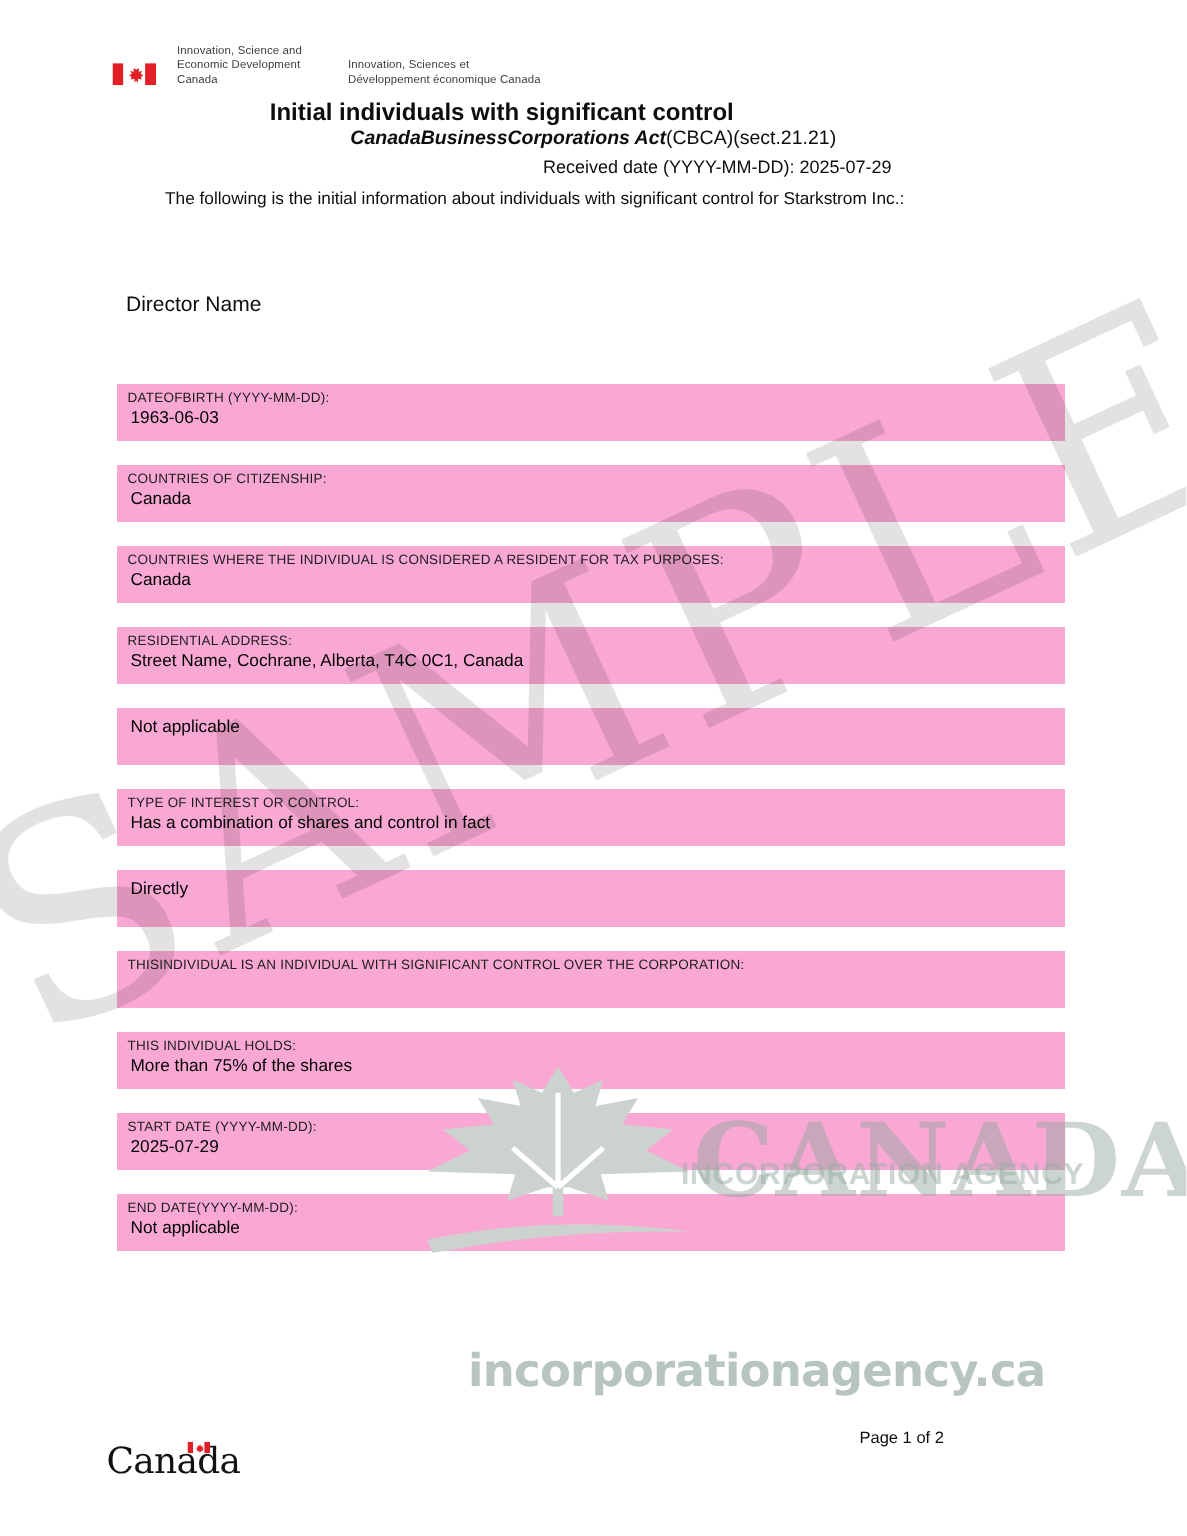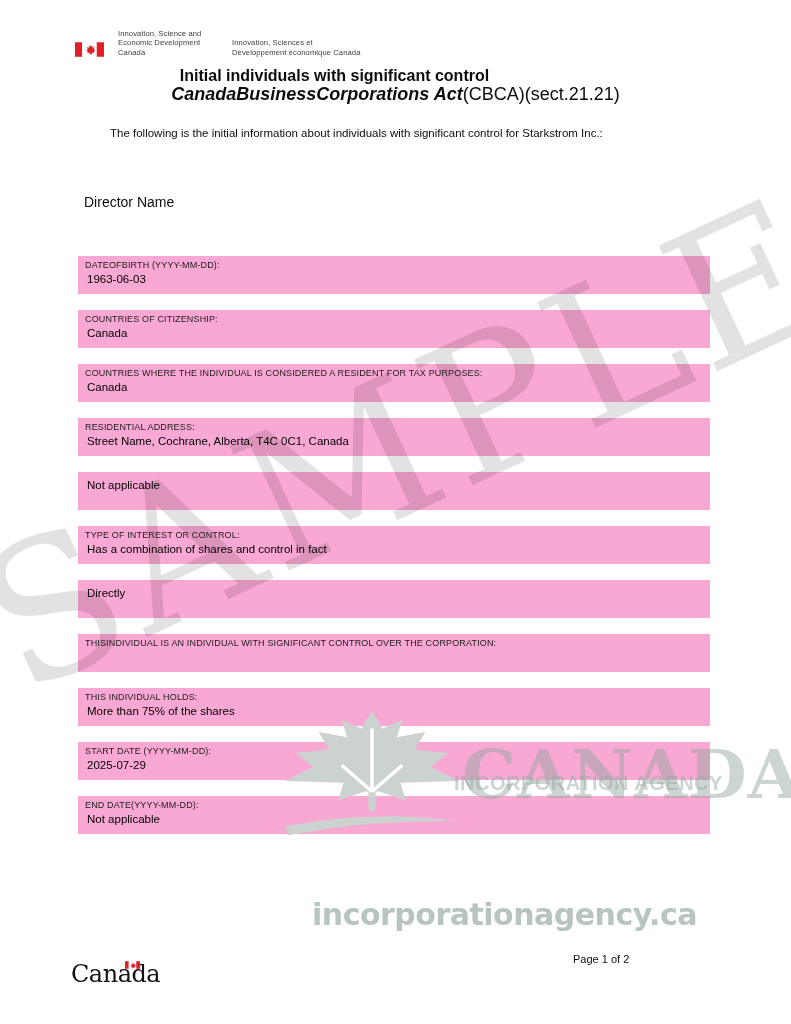--- a/index.html
+++ b/index.html
@@ -12,21 +12,21 @@
   .gov-header { position:absolute; top:29px; left:75px; display:flex; align-items:flex-end; }
   .flag-svg { width:29px; height:15px; display:block; margin-top:1px; }
   .dept { font-size:7.6px; line-height:9.4px; color:#3c3c3c; letter-spacing:0.1px; }
   .dept-en { margin-left:14px; width:100px; }
   .dept-fr { margin-left:14px; width:130px; }
 
   
   .doc-title { position:absolute; top:56px; left:0; width:669px; text-align:center;
                font-size:16px; font-weight:bold; color:#0d0d0d; }
   .doc-subtitle { position:absolute; top:84px; left:0; width:791px; text-align:center;
-                  font-size:18px; color:#0d0d0d; }
+                  font-size:13px; color:#0d0d0d; }
   .doc-subtitle .act { font-weight:bold; font-style:italic; }
   .received-line { position:absolute; top:104px; left:362px; font-size:12px; color:#0d0d0d; }
   .intro-line { position:absolute; top:127px; left:110px; font-size:11.5px; color:#0d0d0d; }
   .director-name { position:absolute; top:194px; left:84px; font-size:14px; color:#0d0d0d; }
 
   
   .fields { position:absolute; top:256px; left:78px; width:632px; }
   .field { background:#f9a8d4; height:38px; margin-bottom:16px;
            box-sizing:border-box; padding:4px 8px 0 7px; }
   .field-label { position:relative; z-index:2; font-size:9px; letter-spacing:0.15px;
@@ -84,20 +84,21 @@
     <div class="dept dept-fr">
       <div>Innovation, Sciences et</div>
       <div>Développement économique Canada</div>
     </div>
   </div>
 
   <h1 class="doc-title">Initial individuals with significant control</h1>
   <div class="doc-subtitle">
     <span class="act">CanadaBusinessCorporations Act</span><span>(CBCA)(sect.21.21)</span>
   </div>
+  <div class="received-line">Received date (YYYY-MM-DD): 2025-07-29</div>
   <div class="intro-line">The following is the initial information about individuals with significant control for Starkstrom Inc.:</div>
 
   <div class="director-name">Director Name</div>
 
   <section class="fields">
     <div class="field">
       <div class="field-label">DATEOFBIRTH (YYYY-MM-DD):</div>
       <div class="field-value">1963-06-03</div>
     </div>
     <div class="field">

